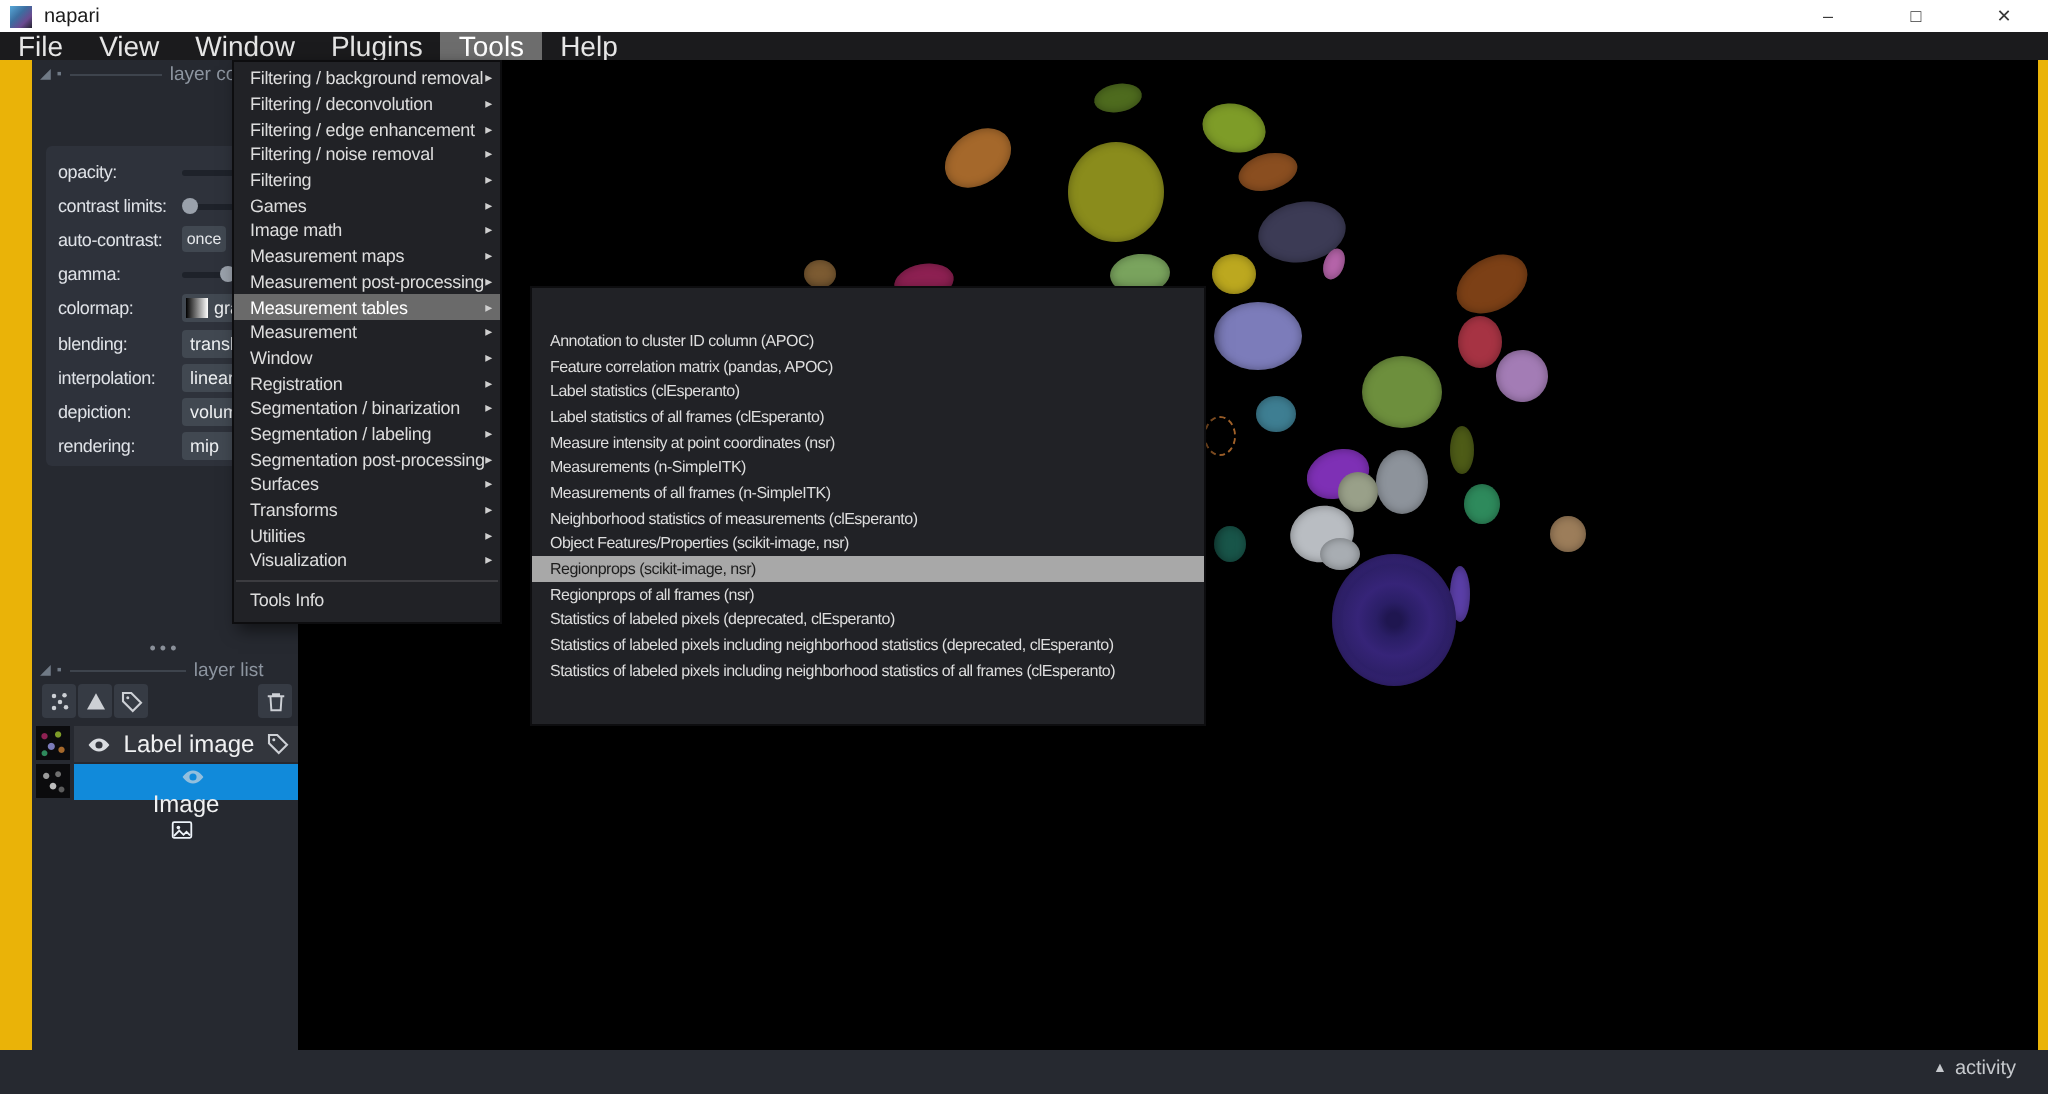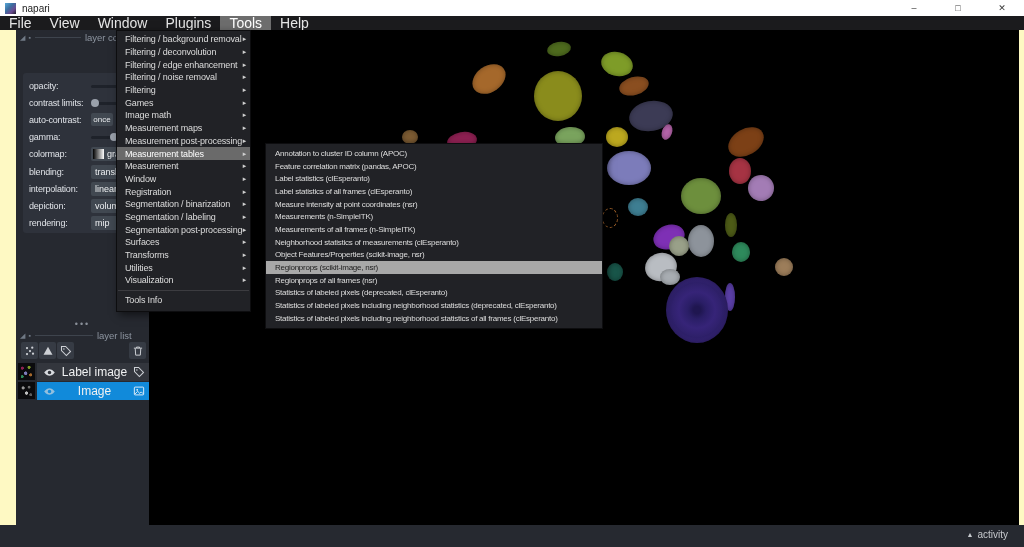--- a/index.html
+++ b/index.html
@@ -1,18 +1,18 @@
 <!DOCTYPE html>
 <html><head>
 <meta charset="utf-8">
 <style>
   * { margin:0; padding:0; box-sizing:border-box; }
   html,body { background:#15151a; }
   body { font-family:"Liberation Sans", sans-serif; }
-  #root { position:relative; width:1024px; height:547px; background:#fef9c3; overflow:hidden; }
+  #root { position:relative; width:1024px; height:547px; background:#eab308; overflow:hidden; }
 
   
   .titlebar { position:absolute; left:0; top:0; width:1024px; height:16px; background:#ffffff;
               display:flex; align-items:center; }
   .app-icon { width:11px; height:11px; margin:0 6px 0 5px;
               background:linear-gradient(135deg,#57a8d8 0%,#3c6ea0 40%,#6a4a90 70%,#23232f 100%); }
   .app-title { font-size:10px; color:#1b1b1b; }
   .win-controls { margin-left:auto; display:flex; height:16px; }
   .win-btn { width:44px; height:16px; display:flex; align-items:center; justify-content:center;
              font-size:9px; color:#3a3a3a; }
@@ -87,21 +87,21 @@
   
   .menu-panel { position:absolute; background:#212226; border:1px solid #0d0d0f;
                 box-shadow:3px 3px 8px rgba(0,0,0,.55); z-index:30; }
   .tools-menu { left:116px; top:30px; width:135px; padding:2px 0 5px 0; }
   .menu-row { height:12.7px; display:flex; align-items:center; padding:0 4px 0 8px;
               font-size:9px; letter-spacing:-0.15px; color:#dddddd; white-space:nowrap; overflow:hidden; }
   .menu-row .spacer { flex:1; }
   .menu-row .sub-arrow { font-size:7px; color:#cfcfcf; }
   .menu-row.hl { background:#6a6a6a; color:#ffffff; }
   .menu-sep { height:1px; background:#3c3c40; margin:3px 1px; }
-  .submenu { left:265px; top:143px; width:338px; padding:3px 0; }
+  .submenu { left:265px; top:143px; width:338px; padding:20px 0; }
   .submenu .menu-row { padding:0 4px 0 9px; font-size:8px; letter-spacing:-0.25px; }
   .submenu .menu-row.hl2 { background:#a8a8a8; color:#1d1d1d; }
 
   
   .statusbar { position:absolute; left:0; top:525px; width:1024px; height:22px; background:#262930; }
   .activity { position:absolute; right:16px; top:4px; display:flex; align-items:center; gap:4px;
               color:#c6c9cd; font-size:10px; }
   .activity .tri { font-size:7px; color:#c6c9cd; }
   svg { display:block; }
 </style>
@@ -303,21 +303,21 @@
             <div class="layer-type-icon">
               <svg viewBox="0 0 16 16" fill="none" stroke="#cdd0d5" stroke-width="1.4">
                 <path d="M2 7.5V2h5.5L14 8.5 8.5 14z"></path>
                 <circle cx="5.2" cy="5.2" r="1" fill="#cdd0d5" stroke="none"></circle>
               </svg>
             </div>
           </div>
         </div>
         <div class="layer-row selected">
           <div class="layer-thumb thumb-image"></div>
-          <div class="layer-inner" style="background: rgb(17, 138, 218);">
+          <div class="layer-inner" style="background: rgb(17, 138, 218); flex-direction: column;">
             <div class="layer-eye" style="opacity: 0.65;">
               <svg viewBox="0 0 16 16" fill="#d9dce0">
                 <path d="M8 4C4.2 4 1.6 8 1.6 8S4.2 12 8 12s6.4-4 6.4-4S11.8 4 8 4zm0 6.2A2.2 2.2 0 1 1 8 5.8a2.2 2.2 0 0 1 0 4.4z"></path>
               </svg>
             </div>
             <div class="layer-name">Image</div>
             <div class="layer-type-icon">
               <svg viewBox="0 0 16 16" fill="none" stroke="#eef4fa" stroke-width="1.2">
                 <rect x="1.8" y="2.8" width="12.4" height="10.4" rx="1"></rect>
                 <circle cx="5.6" cy="6.4" r="1.2" fill="#eef4fa" stroke="none"></circle>

